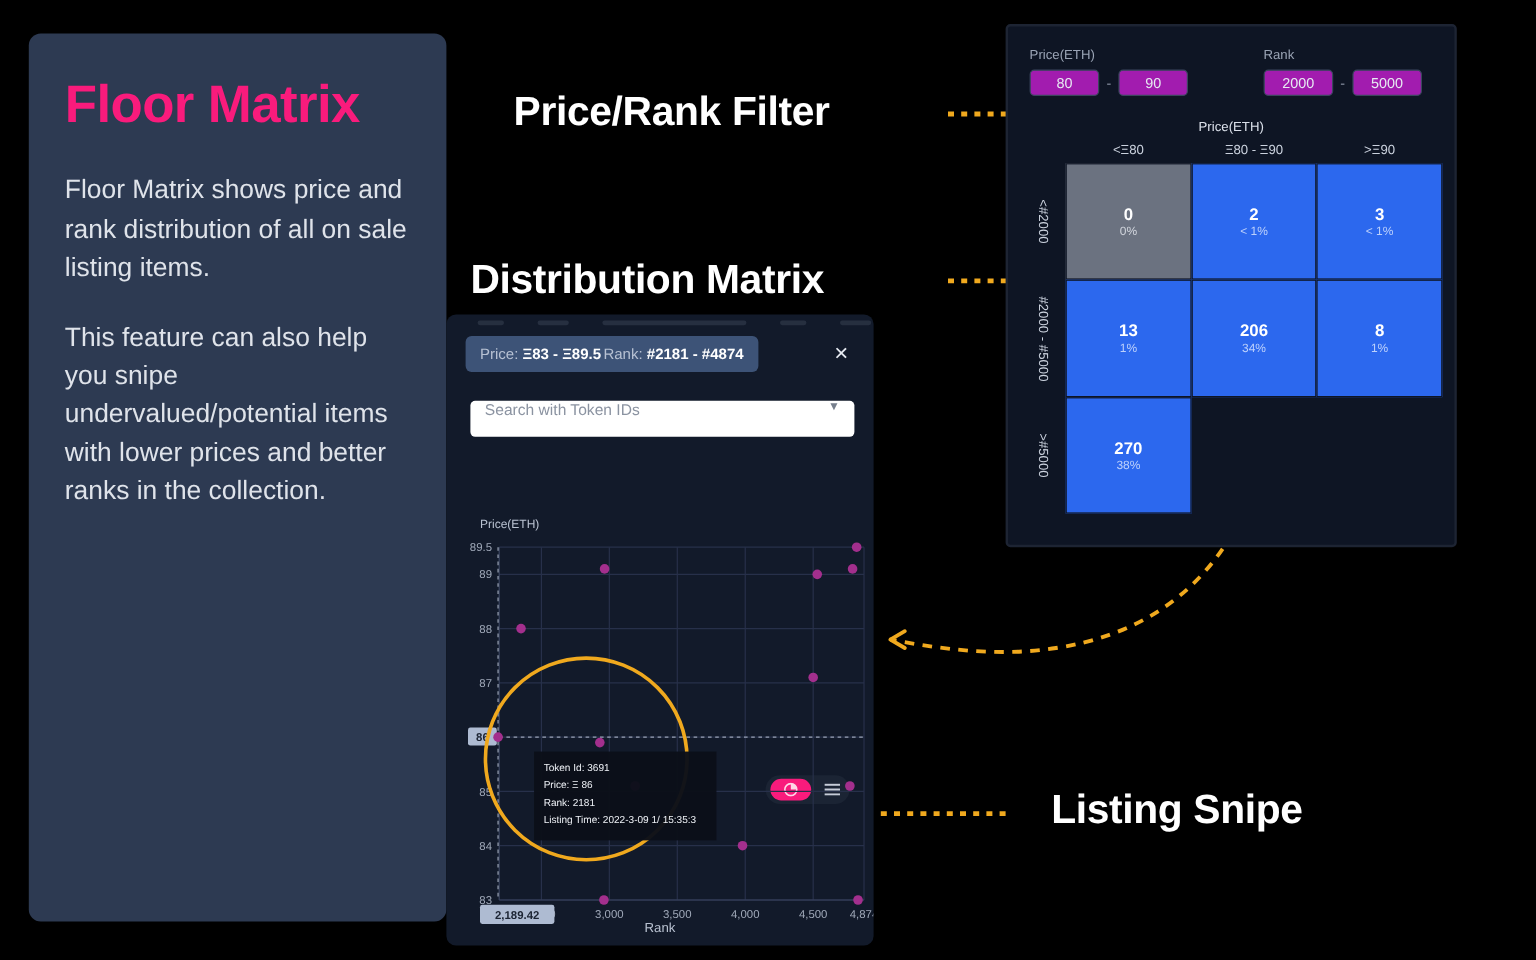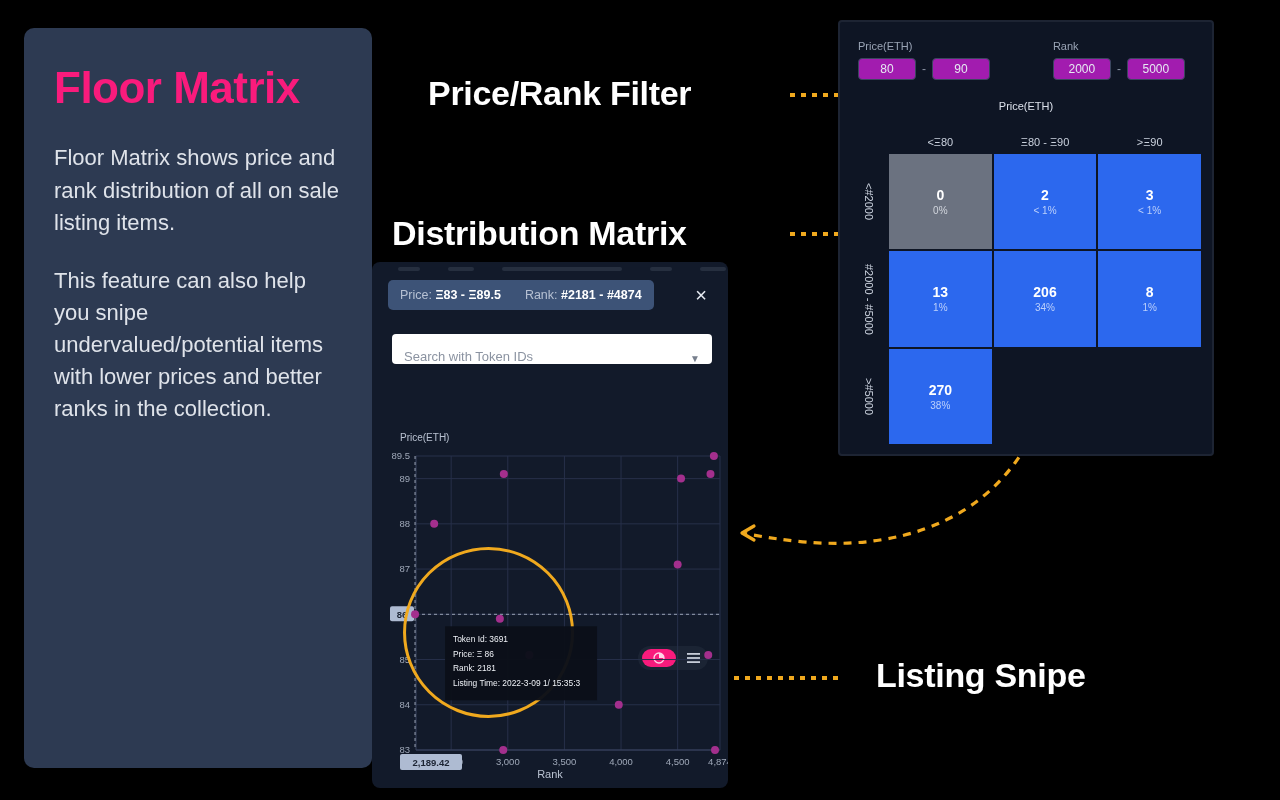--- a/index.html
+++ b/index.html
@@ -54,21 +54,21 @@
   .filter-inputs { display: flex; align-items: center; gap: 6px; }
   .filter-input {
     width: 58px; height: 22px; background: #a21caf; border: 1px solid #3a475e;
     border-radius: 4px; color: #e6eaf2; font-size: 12px;
     display: flex; align-items: center; justify-content: center;
     font-family: "Liberation Sans", sans-serif;
   }
   .filter-dash { color: #8a93a4; font-size: 12px; }
 
   .matrix-axis-title { text-align: center; color: #dbe0ea; font-size: 11px; margin-top: 20px; }
-  .matrix-colheads { display: flex; margin-top: 24px; padding-left: 38px; }
+  .matrix-colheads { display: flex; margin-top: 7px; padding-left: 38px; }
   .matrix-colhead { flex: 1; text-align: center; color: #cbd2de; font-size: 11px; }
 
   .matrix-body { display: flex; margin-top: 5px; height: 292px; }
   .matrix-rowheads { width: 38px; display: flex; flex-direction: column; }
   .matrix-rowhead {
     flex: 1; display: flex; align-items: center; justify-content: center;
     color: #cbd2de; font-size: 11px;
     writing-mode: vertical-rl; text-orientation: sideways;
   }
   .matrix-grid { flex: 1; display: grid; grid-template-columns: repeat(3,1fr); grid-template-rows: repeat(3,1fr); }
@@ -93,32 +93,32 @@
     position: absolute; left: 0; top: 0; width: 100%; height: 14px;
     display: flex; align-items: center; gap: 28px; padding-left: 26px;
     opacity: 0.22;
   }
   .ghost-bit { height: 4px; background: #6f7a8f; border-radius: 2px; }
 
   .chip-row { position: absolute; left: 0; top: 18px; width: 100%;
               display: flex; align-items: center; padding: 0 16px; }
   .filter-chip {
     background: #3d5377; border-radius: 5px; height: 30px;
-    display: flex; align-items: center; gap: 24px; padding: 0 12px;
+    display: flex; align-items: center; gap: 2px; padding: 0 12px;
     font-size: 12.5px;
   }
   .chip-k { color: #b7c1d3; }
   .chip-v { color: #ffffff; font-weight: bold; }
   .close-btn {
     margin-left: auto; color: #e8ecf3; font-size: 20px; line-height: 1;
     width: 22px; height: 22px; display: flex; align-items: center; justify-content: center;
   }
   .search-box {
     position: absolute; left: 20px; top: 72px; width: 320px; height: 30px;
-    background: #ffffff; border-radius: 4px; display: flex; align-items: flex-end;
+    background: #ffffff; border-radius: 4px; display: flex; align-items: flex-start;
     padding: 0 12px;
   }
   .search-ph { color: #8b93a1; font-size: 13px; }
   .caret { margin-left: auto; color: #777f8d; font-size: 10px; }
 
   .view-toggle { position: absolute; right: 20px; top: 384px; }
   .toggle-wrap {
     background: #1b2434; border-radius: 14px; height: 24px; display: flex;
     align-items: center; padding: 0 4px; gap: 6px;
   }

